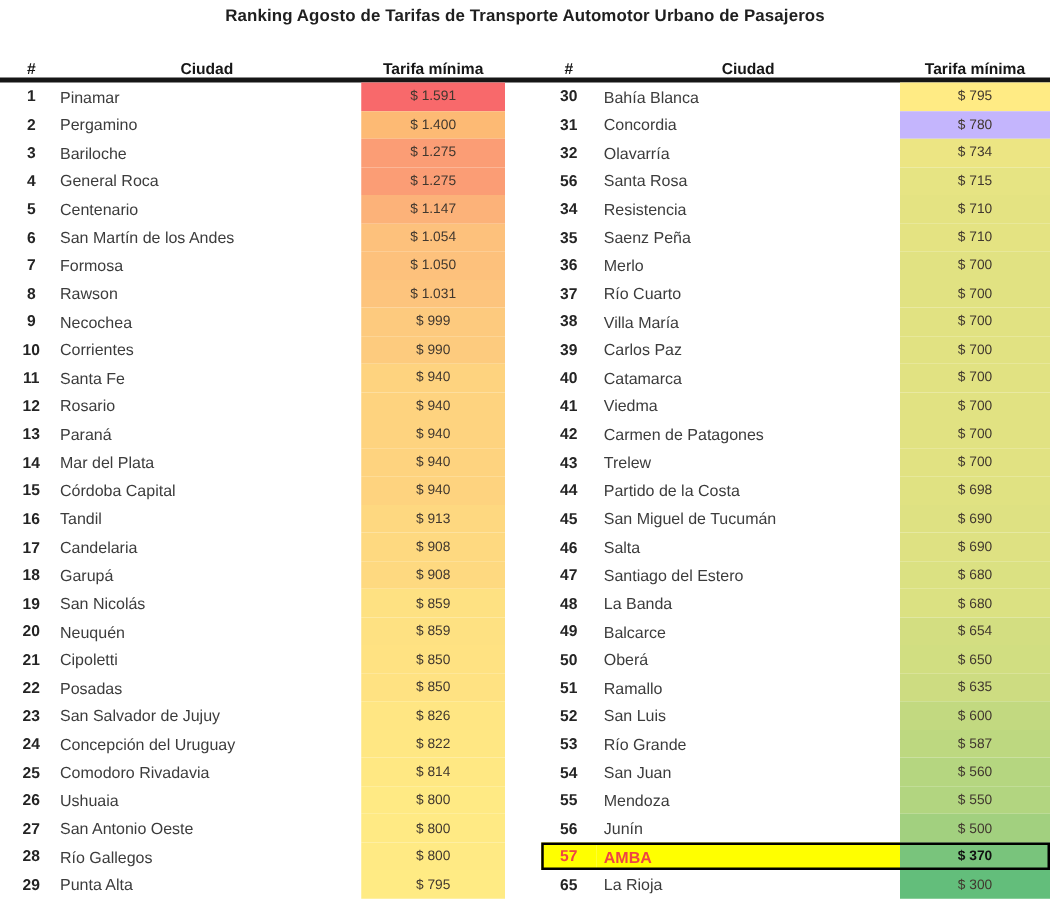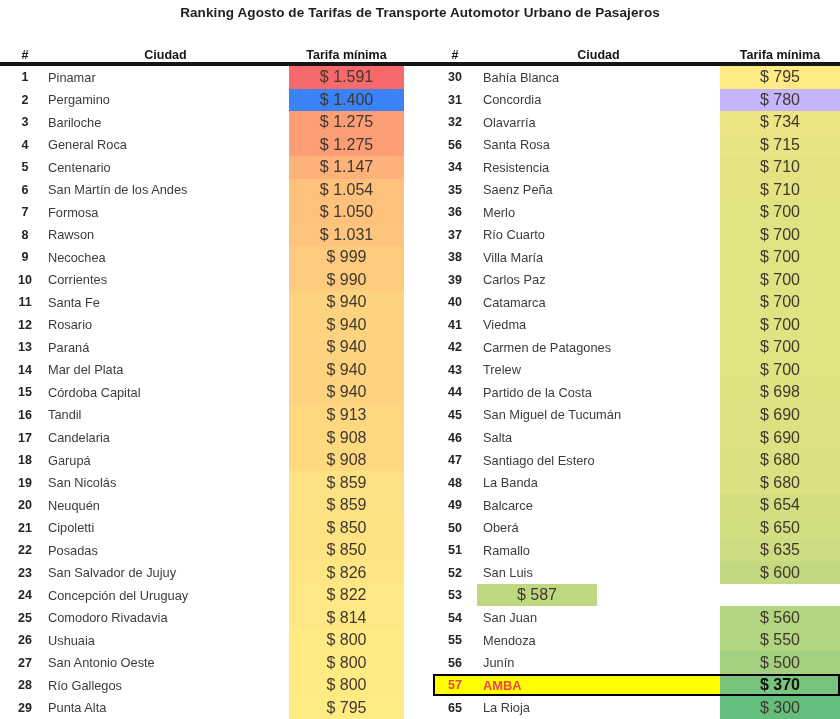--- a/index.html
+++ b/index.html
@@ -22,21 +22,21 @@
   .table.right{left:433px;width:407px;}
   .thead{display:flex;height:22px;align-items:center;}
   .thead .cell{font-weight:700;font-size:12.5px;color:#161616;}
   .tbody{position:absolute;top:22px;bottom:0;left:0;right:0;
     display:flex;flex-direction:column;}
   .row{display:flex;flex:1;align-items:stretch;position:relative;}
   .cell{display:flex;align-items:center;box-sizing:border-box;}
   .num{width:34px;justify-content:center;font-weight:700;font-size:12.5px;color:#242424;}
   .table.right .num{width:44px;}
   .city{flex:1;padding-left:6px;font-size:12.8px;color:#3c3c3c;}
-  .tariff{width:115px;justify-content:center;font-size:16px;color:#40372e;}
+  .tariff{width:115px;justify-content:center;font-size:11px;color:#40372e;}
   .table.right .tariff{width:120px;}
   .thead .num,.thead .city,.thead .tariff{color:#161616;font-weight:700;}
   .thead .city{justify-content:center;padding-left:0;}
   .row.highlight .num,.row.highlight .city{font-weight:700;color:#ef4444;}
   .row.highlight .tariff{font-weight:700;color:#111;}
   .row.highlight::after{
     content:"";position:absolute;inset:0;border:2.5px solid #000;pointer-events:none;
   }
 </style>
 </head>
@@ -54,21 +54,21 @@
   </div>
   <div class="tbody" id="tbody-left">
       <div class="row">
         <div class="cell num">1</div>
         <div class="cell city">Pinamar</div>
         <div class="cell tariff" style="background: rgb(248, 105, 107);">$ 1.591</div>
       </div>
       <div class="row">
         <div class="cell num">2</div>
         <div class="cell city">Pergamino</div>
-        <div class="cell tariff" style="background: #3b82f6;">$ 1.400</div>
+        <div class="cell tariff" style="background: #fdba74;">$ 1.400</div>
       </div>
       <div class="row">
         <div class="cell num">3</div>
         <div class="cell city">Bariloche</div>
         <div class="cell tariff" style="background: rgb(251, 157, 117);">$ 1.275</div>
       </div>
       <div class="row">
         <div class="cell num">4</div>
         <div class="cell city">General Roca</div>
         <div class="cell tariff" style="background: rgb(251, 157, 117);">$ 1.275</div>
@@ -318,20 +318,21 @@
         <div class="cell city">Ramallo</div>
         <div class="cell tariff" style="background: rgb(205, 220, 129);">$ 635</div>
       </div>
       <div class="row">
         <div class="cell num">52</div>
         <div class="cell city">San Luis</div>
         <div class="cell tariff" style="background: rgb(194, 217, 128);">$ 600</div>
       </div>
       <div class="row">
         <div class="cell num">53</div>
+        <div class="cell city">Río Grande</div>
         <div class="cell tariff" style="background: rgb(189, 216, 128);">$ 587</div>
       </div>
       <div class="row">
         <div class="cell num">54</div>
         <div class="cell city">San Juan</div>
         <div class="cell tariff" style="background: rgb(181, 214, 128);">$ 560</div>
       </div>
       <div class="row">
         <div class="cell num">55</div>
         <div class="cell city">Mendoza</div>

